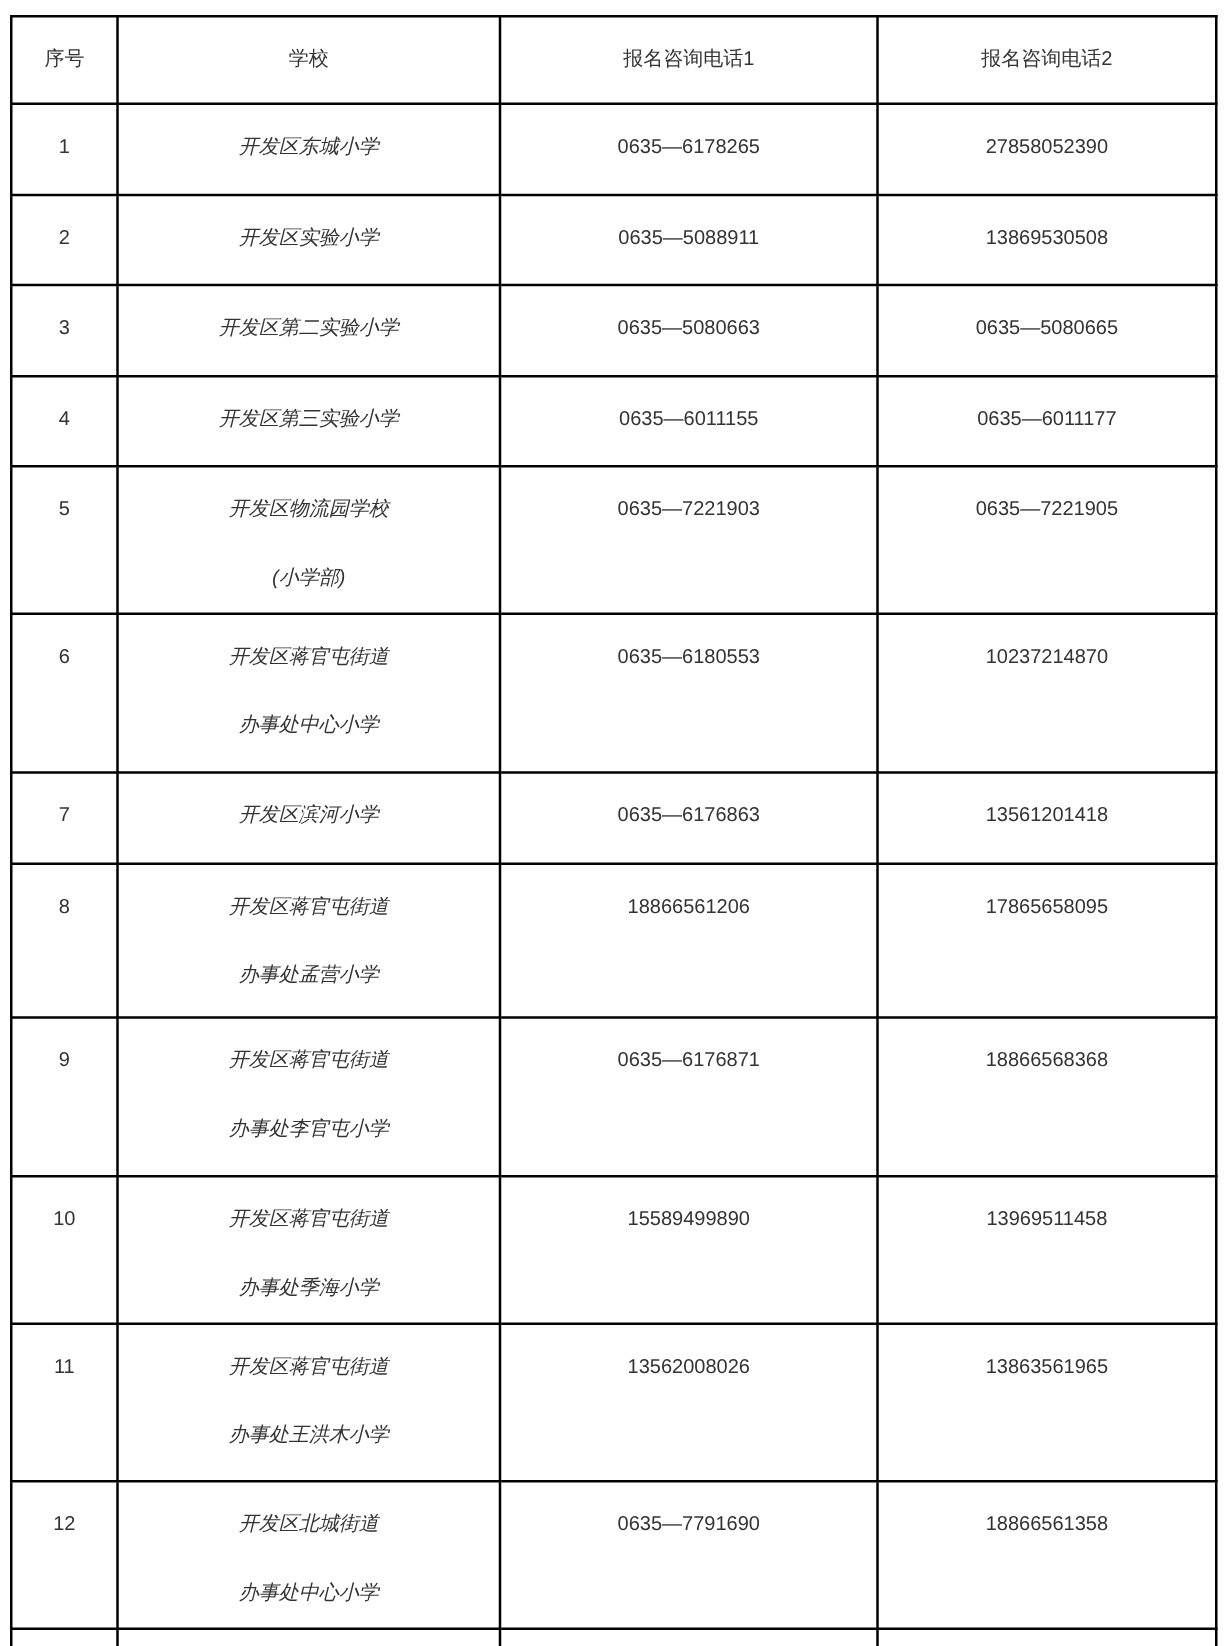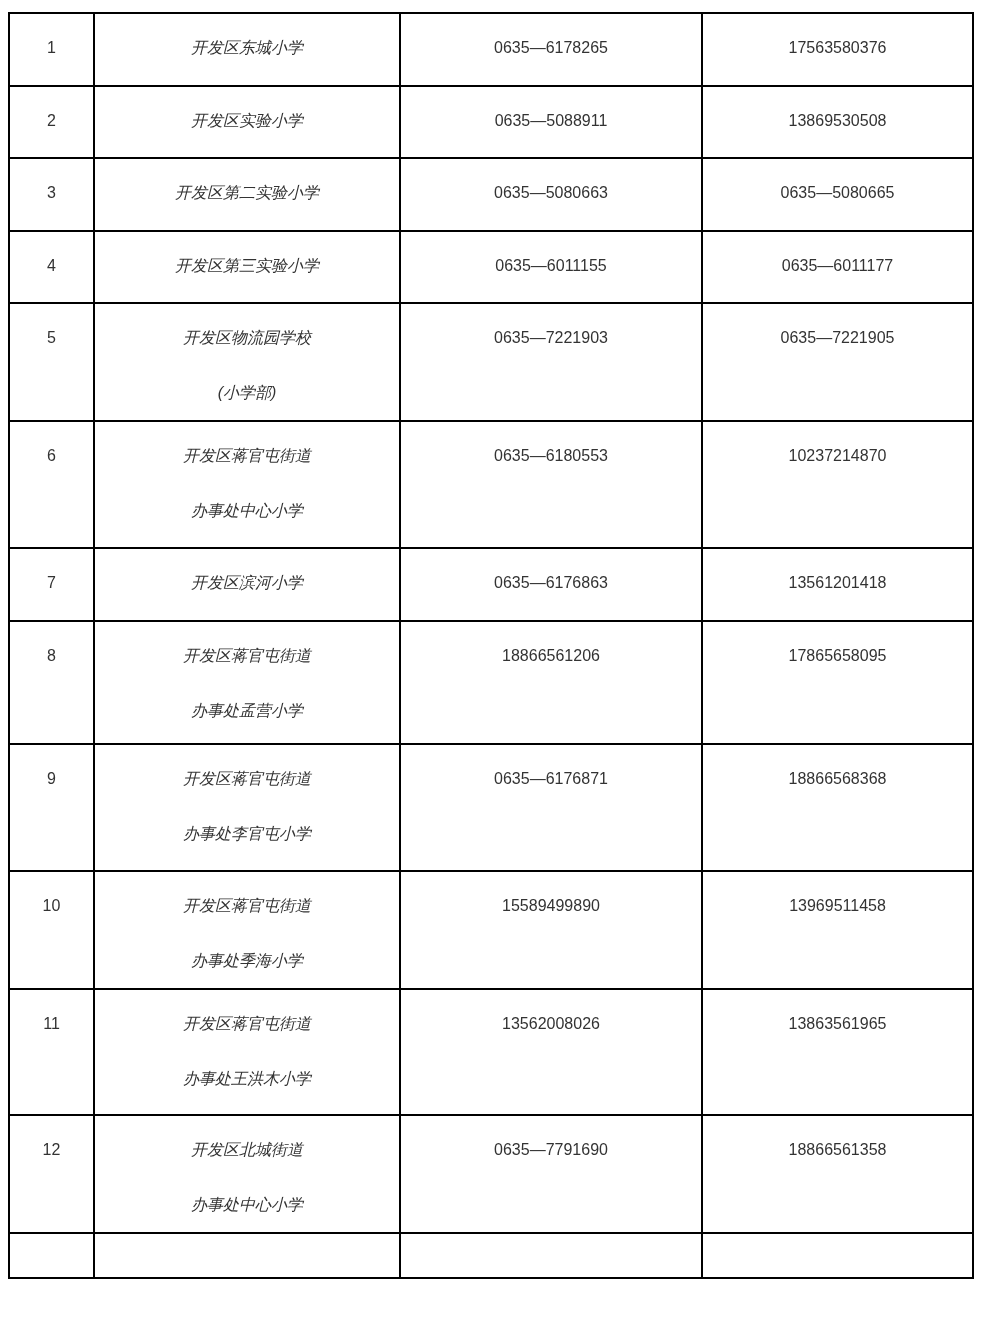--- a/index.html
+++ b/index.html
@@ -53,29 +53,35 @@
 <body>
 
 <table class="contact-table">
   <colgroup>
     <col style="width:85px">
     <col style="width:306px">
     <col style="width:302px">
     <col style="width:271px">
   </colgroup>
   <tbody>
+    <tr class="h-head">
+      <th>序号</th>
+      <th>学校</th>
+      <th>报名咨询电话1</th>
+      <th>报名咨询电话2</th>
+    </tr>
 
     <tr class="h-s1">
       <td>1</td>
       <td>
         <div class="line">开发区东城小学</div>
 
       </td>
       <td>0635—6178265</td>
-      <td>17563580376</td>
+      <td>27858052390</td>
     </tr>
 
     <tr class="h-s2">
       <td>2</td>
       <td>
         <div class="line">开发区实验小学</div>
 
       </td>
       <td>0635—5088911</td>
       <td>13869530508</td>

